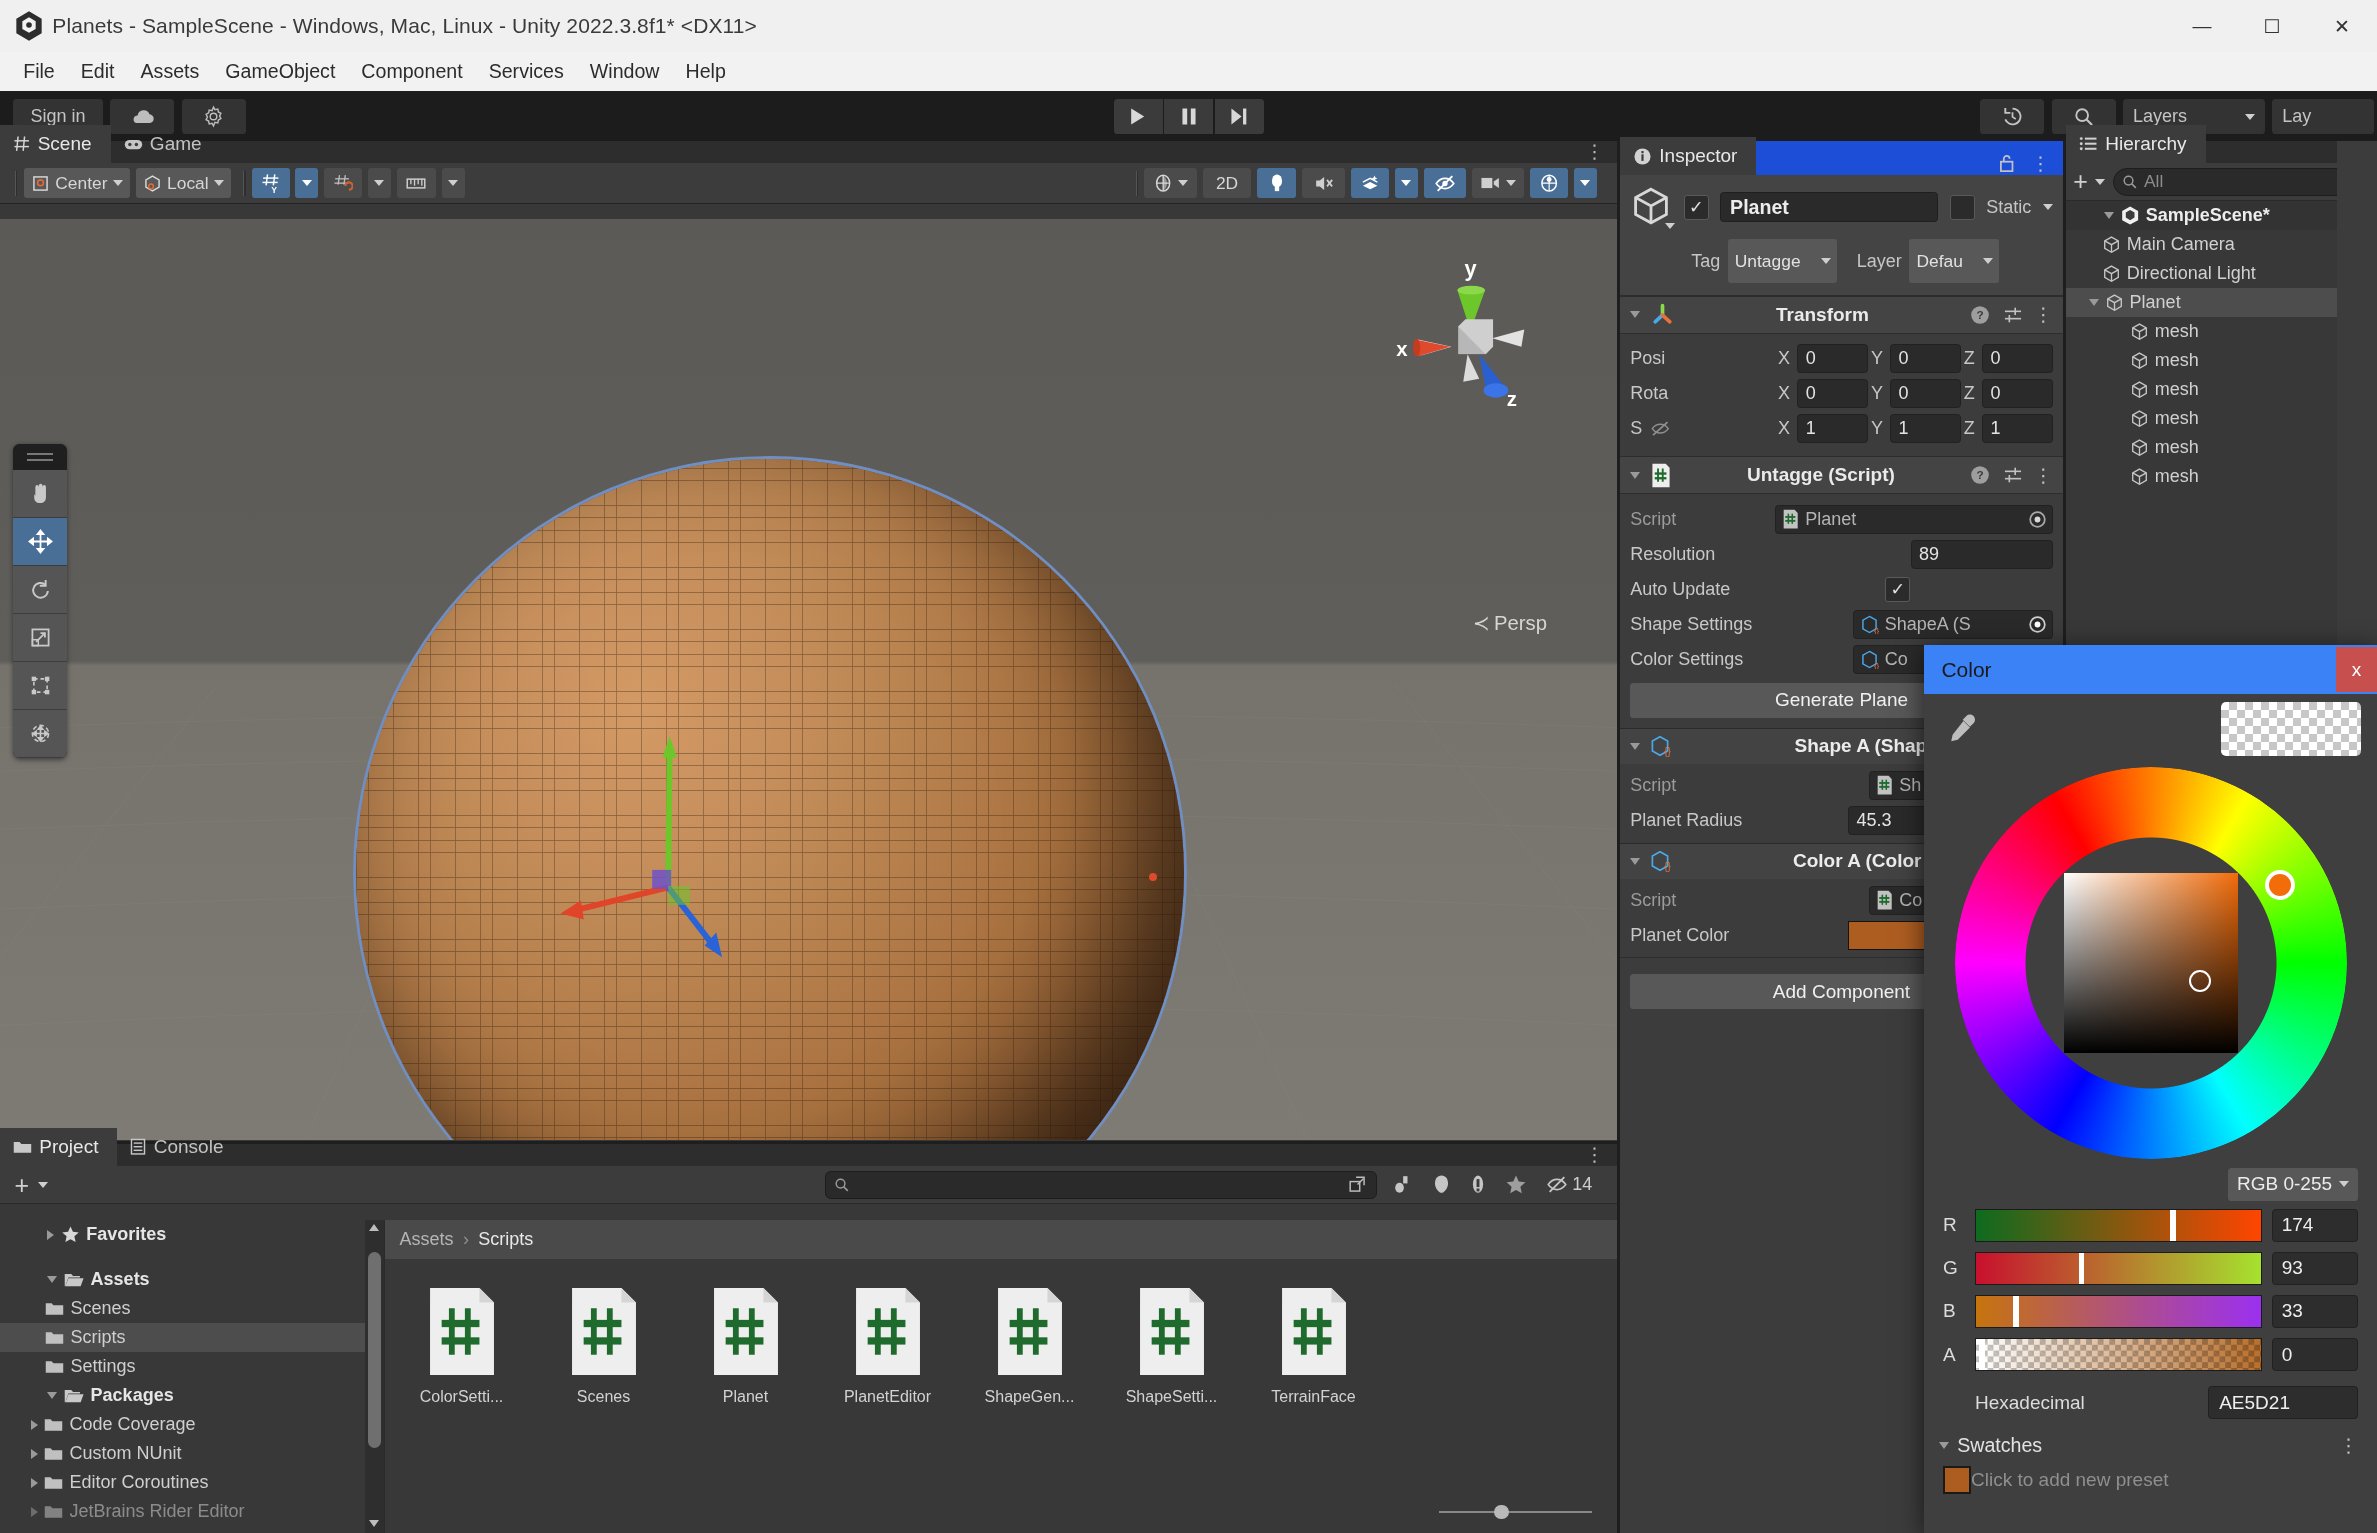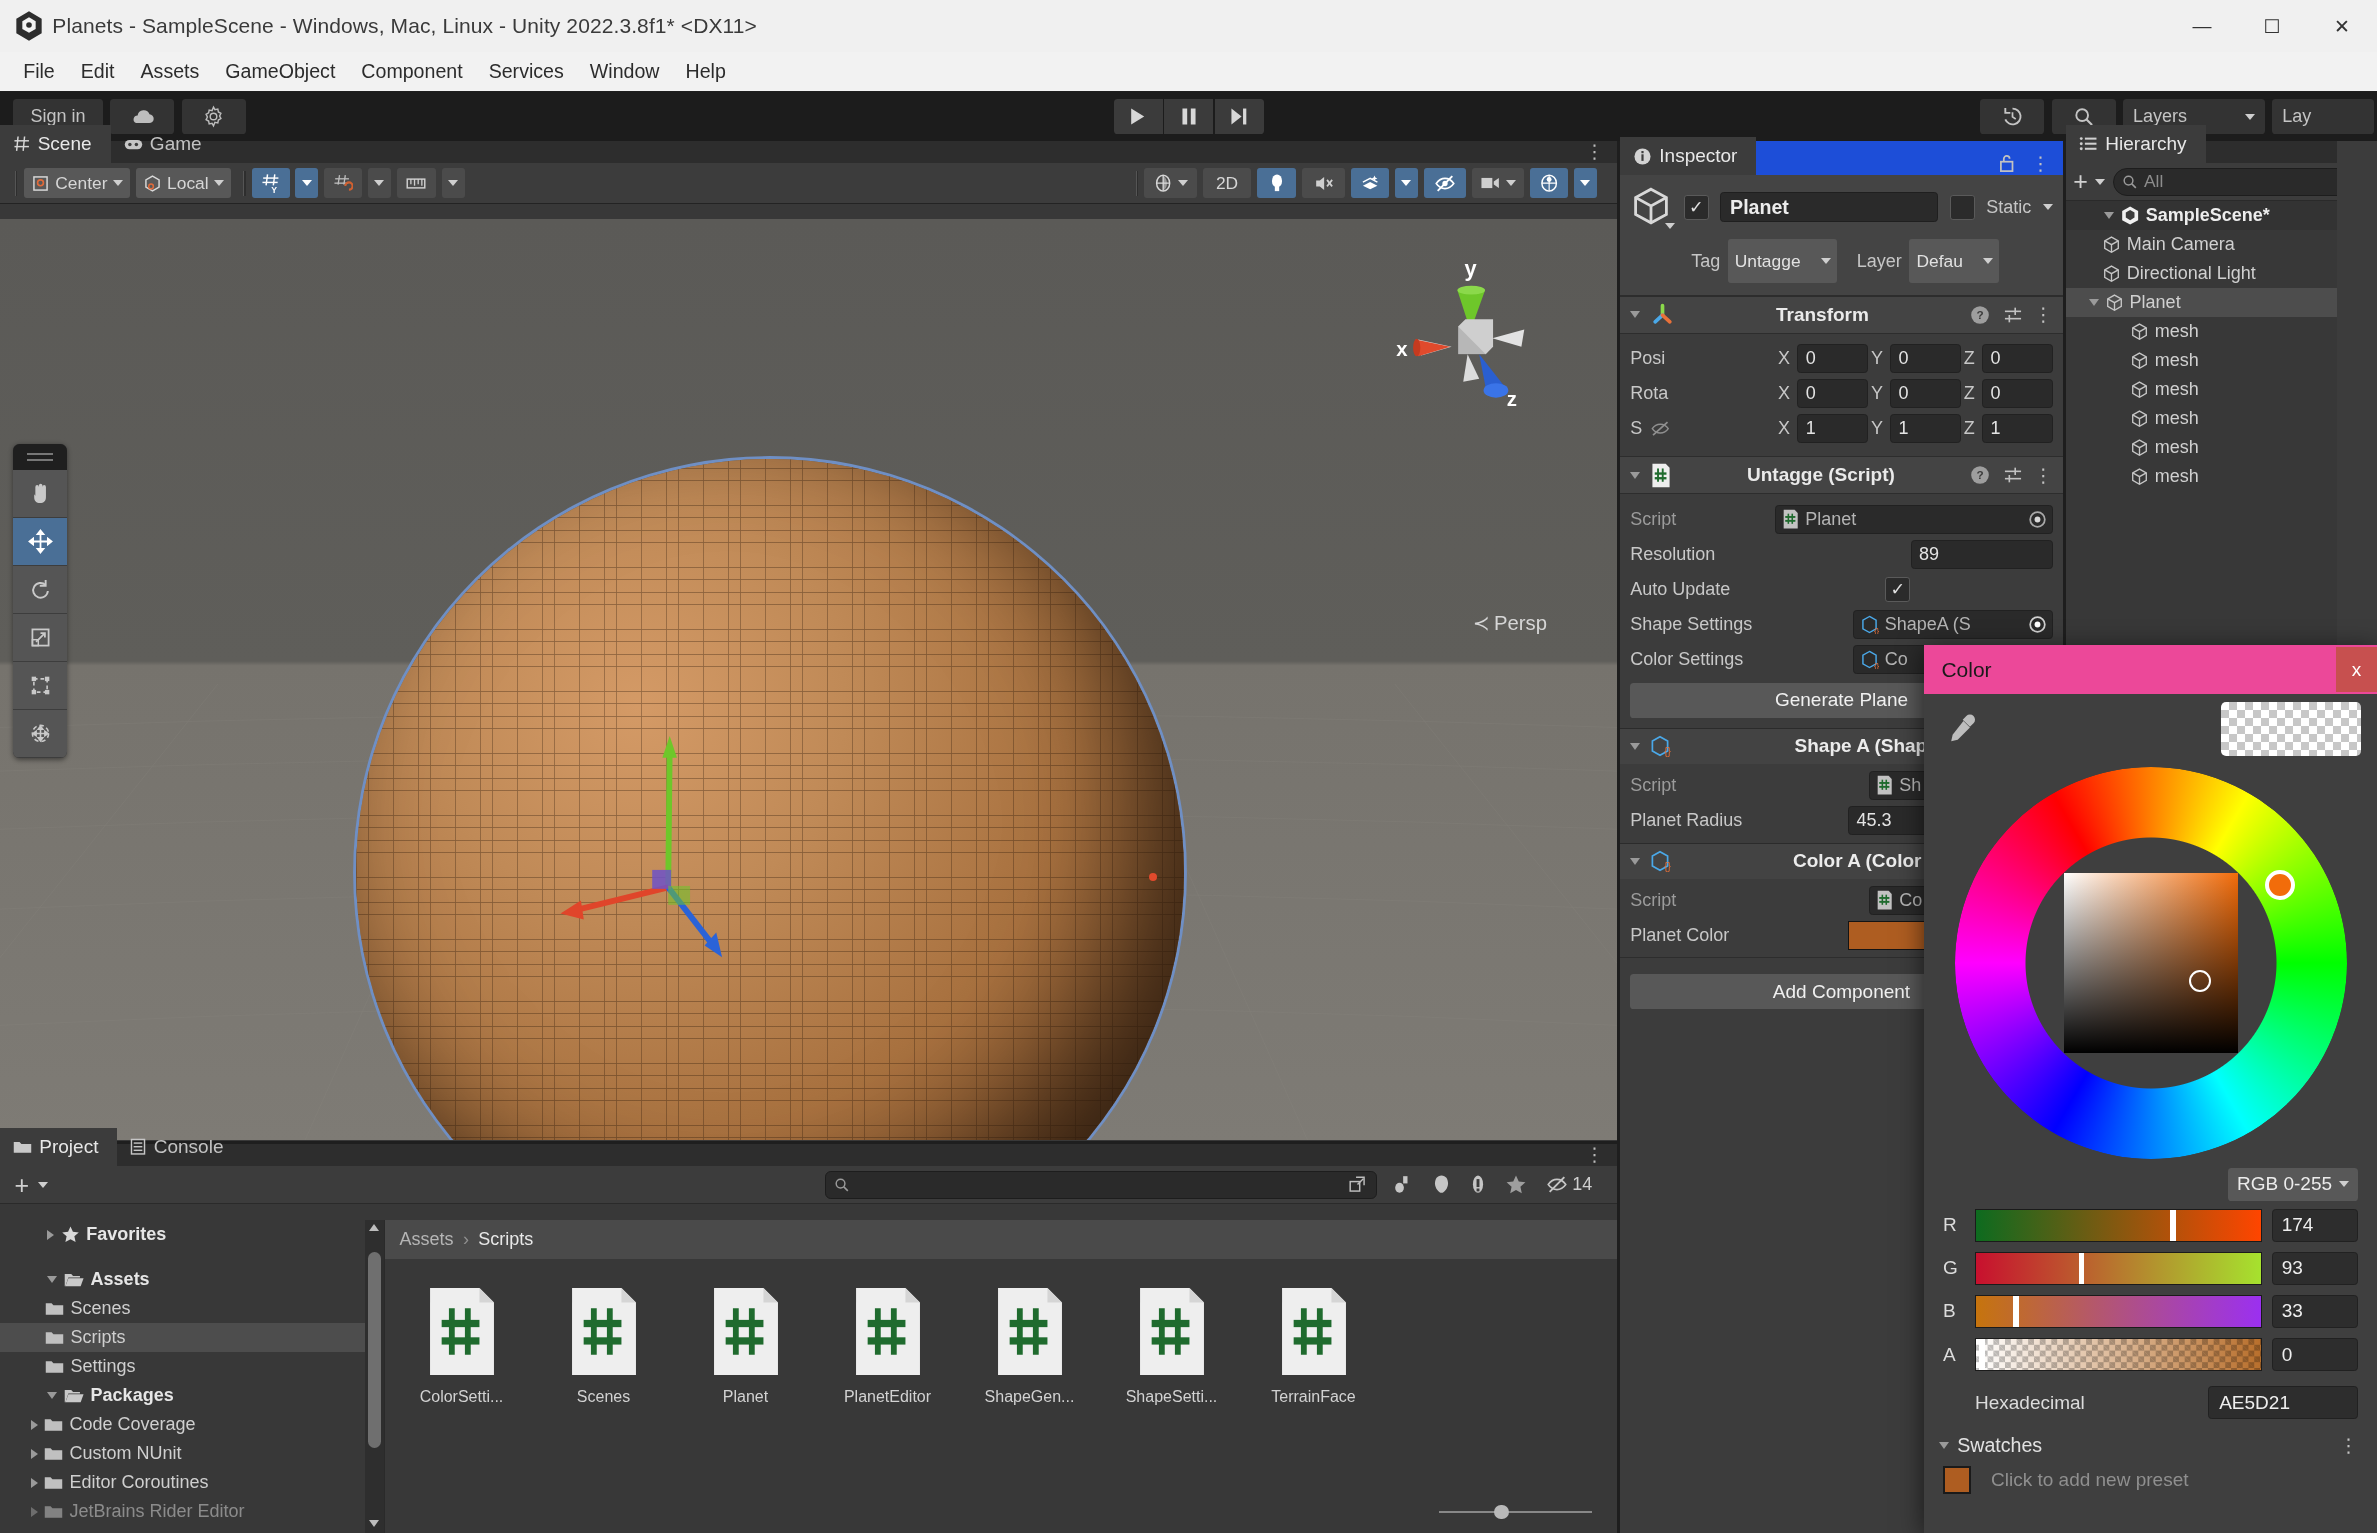--- a/index.html
+++ b/index.html
@@ -162,21 +162,21 @@
   .indent2 { padding-left: 64px; }
 
   
   .right-strip { position: absolute; left: 2337px; top: 141px; width: 41px; height: 1392px; background: #3c3c3c; overflow: hidden; }
 
   
   .colorwin {
     position: absolute; left: 1924px; top: 645px; width: 453px; height: 888px;
     background: #3f3f3f; box-shadow: 0 4.4px 25px rgba(0,0,0,.6);
   }
-  .cw-title { height: 49px; background: #ec4899; display: flex; align-items: center; padding-left: 17.4px; }
+  .cw-title { height: 49px; background: #3b82f6; display: flex; align-items: center; padding-left: 17.4px; }
   .cw-title-text { font-size: 21px; color: #1a1a1a; }
   .cw-close { margin-left: auto; width: 41px; height: 45px; background: #c7504f; color: #fff;
               display: flex; align-items: center; justify-content: center; font-size: 19px; }
   .cw-top { height: 70px; display: flex; align-items: center; padding: 0 16px; }
   .eyedrop { width: 44px; height: 44px; display: flex; align-items: center; justify-content: center; }
   .preview-chip { margin-left: auto; width: 140px; height: 54px; border-radius: 5.1px;
     background-image:
       linear-gradient(45deg, #c7c7c7 25%, transparent 25%, transparent 75%, #c7c7c7 75%),
       linear-gradient(45deg, #c7c7c7 25%, #fff 25%, #fff 75%, #c7c7c7 75%);
     background-size: 16px 16px; background-position: 0 0, 8px 8px; }
@@ -197,21 +197,21 @@
   .ch-bar { flex: 1; height: 33px; border: 1.5px solid #1b1b1b; position: relative; }
   .ch-knob { position: absolute; top: 0; width: 5.8px; height: 100%; background: #fff; }
   .ch-val { width: 86px; height: 33px; background: #2d2d2d; border: 0.7px solid #212121; border-radius: 3.6px;
             color: #eee; font-size: 19px; display: flex; align-items: center; padding-left: 8.7px; }
   .hex-row { display: flex; align-items: center; padding: 10.2px 19px 4.4px 19px; margin-left: 32px; }
   .hex-lbl { font-size: 19px; color: #dcdcdc; }
   .hex-val { margin-left: auto; width: 150px; height: 33px; background: #2d2d2d; border: 0.7px solid #212121;
              border-radius: 3.6px; color: #eee; font-size: 19px; display: flex; align-items: center; padding-left: 10.2px; }
   .swatch-head { display: flex; align-items: center; padding: 10.2px 19px 0 14.5px; gap: 8.7px; }
   .swatch-title { font-size: 19.6px; color: #e2e2e2; }
-  .swatch-row { display: flex; align-items: center; padding: 8.7px 19px; gap: 20px; }
+  .swatch-row { display: flex; align-items: center; padding: 8.7px 19px; gap: 0; }
   .swatch-chip { width: 28px; height: 28px; background: #d07a2a; border: 2.2px solid #1a1a1a; }
   .swatch-text { font-size: 19px; color: #8f8f8f; }
 </style>
 </head>
 <body>
 
 <div class="app">
 
   <div class="titlebar">
     <svg class="titlebar-icon" viewBox="0 0 24 24">

